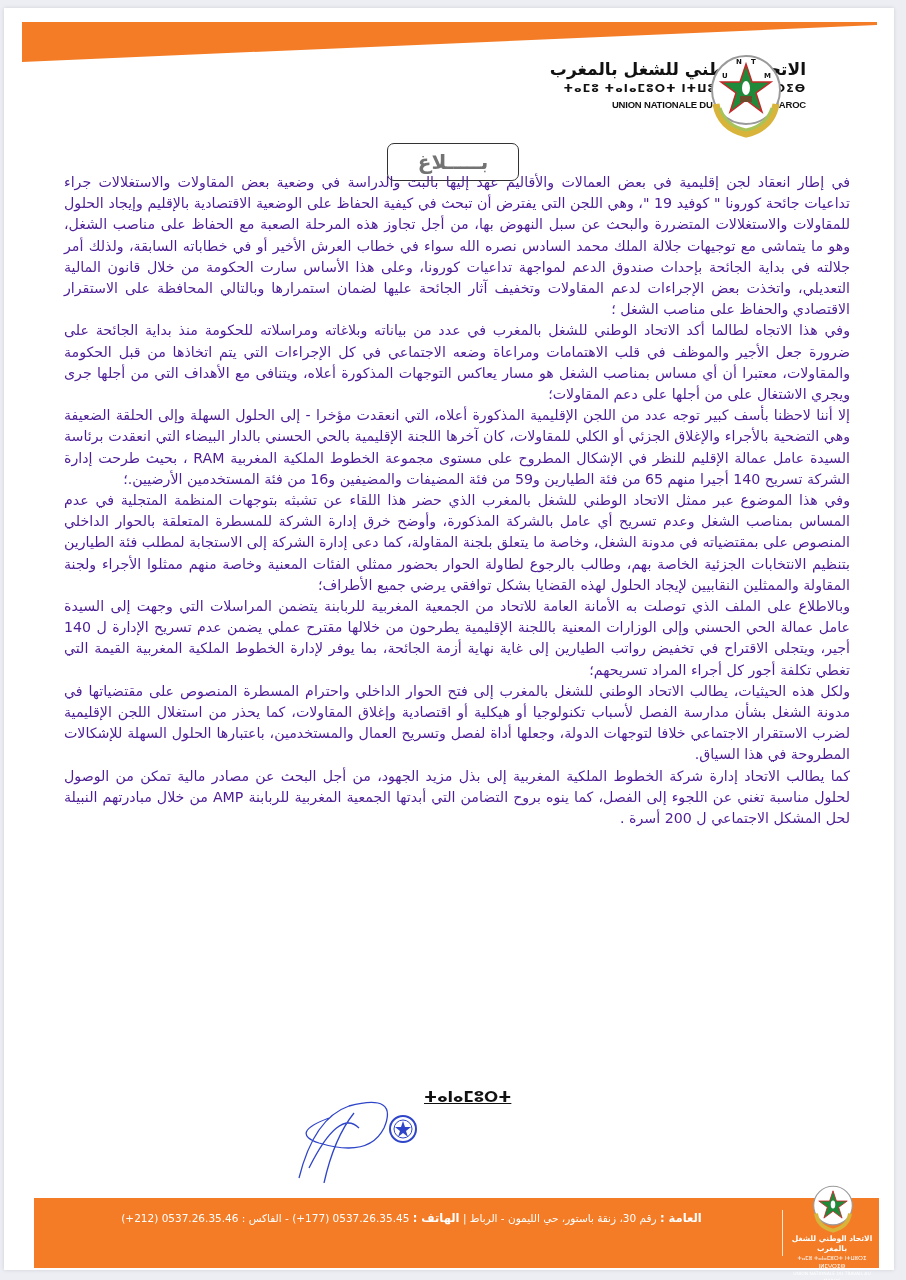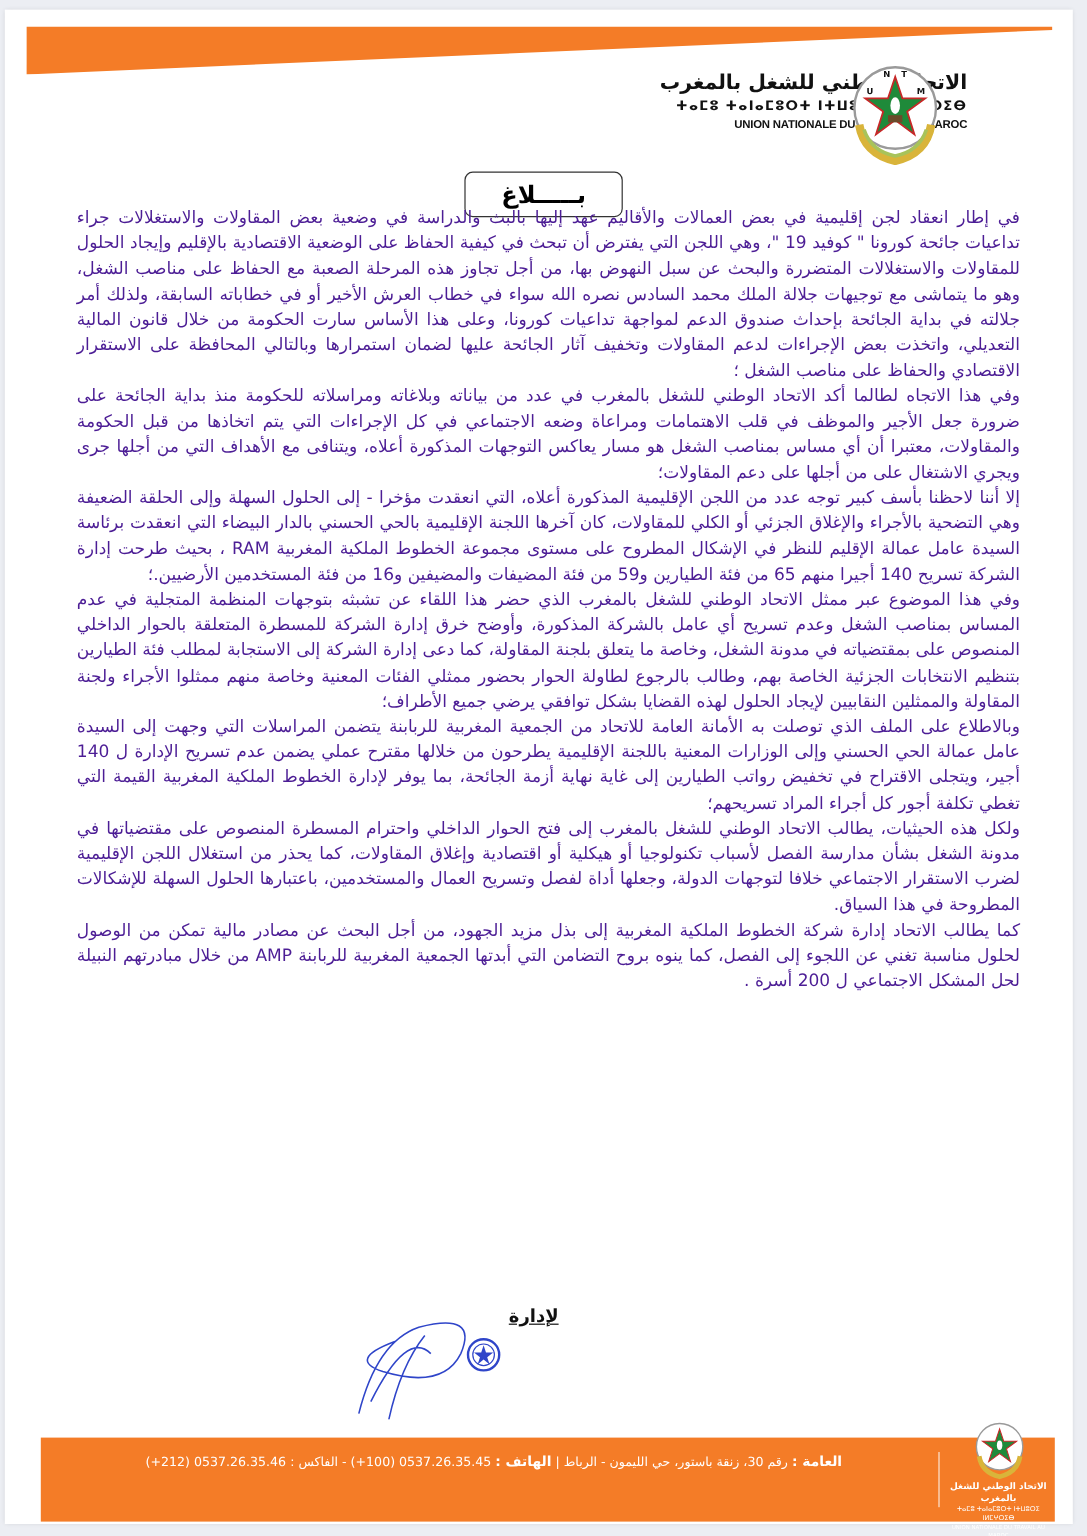--- a/index.html
+++ b/index.html
@@ -41,21 +41,21 @@
       font-family: "DejaVu Sans", sans-serif; font-size: 13.5px; font-weight: bold;
       color: #111; text-align: center; margin-right: 40px; line-height: 18px;
     }
     .logo-wrap { position: absolute; right: 108px; top: 44px; }
     
     .title-box {
       position: absolute; left: 383px; top: 135px; width: 130px; height: 36px;
       border: 1.5px solid #333; border-radius: 7px;
       display: flex; align-items: center; justify-content: center;
       font-family: "DejaVu Sans", sans-serif; font-weight: bold; font-size: 20px;
-      color: #000000; direction: rtl;
+      color: #737373; direction: rtl;
     }
     
     .body-text {
       position: absolute; left: 60px; top: 164px; width: 786px;
       direction: rtl; text-align: justify; text-align-last: right;
       font-family: "DejaVu Sans", sans-serif; font-size: 14.2px; line-height: 21.2px;
       color: #4c1d95;
     }
     .body-text p { margin: 0; }
     
@@ -133,21 +133,21 @@
   <div class="body-text">
     <p>في إطار انعقاد لجن إقليمية في بعض العمالات والأقاليم عهد إليها بالبث والدراسة في وضعية بعض المقاولات والاستغلالات جراء تداعيات جائحة كورونا " كوفيد 19 "، وهي اللجن التي يفترض أن تبحث في كيفية الحفاظ على الوضعية الاقتصادية بالإقليم وإيجاد الحلول للمقاولات والاستغلالات المتضررة والبحث عن سبل النهوض بها، من أجل تجاوز هذه المرحلة الصعبة مع الحفاظ على مناصب الشغل، وهو ما يتماشى مع توجيهات جلالة الملك محمد السادس نصره الله سواء في خطاب العرش الأخير أو في خطاباته السابقة، ولذلك أمر جلالته في بداية الجائحة بإحداث صندوق الدعم لمواجهة تداعيات كورونا، وعلى هذا الأساس سارت الحكومة من خلال قانون المالية التعديلي، واتخذت بعض الإجراءات لدعم المقاولات وتخفيف آثار الجائحة عليها لضمان استمرارها وبالتالي المحافظة على الاستقرار الاقتصادي والحفاظ على مناصب الشغل ؛</p>
     <p>وفي هذا الاتجاه لطالما أكد الاتحاد الوطني للشغل بالمغرب في عدد من بياناته وبلاغاته ومراسلاته للحكومة منذ بداية الجائحة على ضرورة جعل الأجير والموظف في قلب الاهتمامات ومراعاة وضعه الاجتماعي في كل الإجراءات التي يتم اتخاذها من قبل الحكومة والمقاولات، معتبرا أن أي مساس بمناصب الشغل هو مسار يعاكس التوجهات المذكورة أعلاه، ويتنافى مع الأهداف التي من أجلها جرى ويجري الاشتغال على من أجلها على دعم المقاولات؛</p>
     <p>إلا أننا لاحظنا بأسف كبير توجه عدد من اللجن الإقليمية المذكورة أعلاه، التي انعقدت مؤخرا - إلى الحلول السهلة وإلى الحلقة الضعيفة وهي التضحية بالأجراء والإغلاق الجزئي أو الكلي للمقاولات، كان آخرها اللجنة الإقليمية بالحي الحسني بالدار البيضاء التي انعقدت برئاسة السيدة عامل عمالة الإقليم للنظر في الإشكال المطروح على مستوى مجموعة الخطوط الملكية المغربية RAM ، بحيث طرحت إدارة الشركة تسريح 140 أجيرا منهم 65 من فئة الطيارين و59 من فئة المضيفات والمضيفين و16 من فئة المستخدمين الأرضيين.؛</p>
     <p>وفي هذا الموضوع عبر ممثل الاتحاد الوطني للشغل بالمغرب الذي حضر هذا اللقاء عن تشبثه بتوجهات المنظمة المتجلية في عدم المساس بمناصب الشغل وعدم تسريح أي عامل بالشركة المذكورة، وأوضح خرق إدارة الشركة للمسطرة المتعلقة بالحوار الداخلي المنصوص على بمقتضياته في مدونة الشغل، وخاصة ما يتعلق بلجنة المقاولة، كما دعى إدارة الشركة إلى الاستجابة لمطلب فئة الطيارين بتنظيم الانتخابات الجزئية الخاصة بهم، وطالب بالرجوع لطاولة الحوار بحضور ممثلي الفئات المعنية وخاصة منهم ممثلوا الأجراء ولجنة المقاولة والممثلين النقابيين لإيجاد الحلول لهذه القضايا بشكل توافقي يرضي جميع الأطراف؛</p>
     <p>وبالاطلاع على الملف الذي توصلت به الأمانة العامة للاتحاد من الجمعية المغربية للربابنة يتضمن المراسلات التي وجهت إلى السيدة عامل عمالة الحي الحسني وإلى الوزارات المعنية باللجنة الإقليمية يطرحون من خلالها مقترح عملي يضمن عدم تسريح الإدارة ل 140 أجير، ويتجلى الاقتراح في تخفيض رواتب الطيارين إلى غاية نهاية أزمة الجائحة، بما يوفر لإدارة الخطوط الملكية المغربية القيمة التي تغطي تكلفة أجور كل أجراء المراد تسريحهم؛</p>
     <p>ولكل هذه الحيثيات، يطالب الاتحاد الوطني للشغل بالمغرب إلى فتح الحوار الداخلي واحترام المسطرة المنصوص على مقتضياتها في مدونة الشغل  بشأن مدارسة الفصل لأسباب تكنولوجيا أو هيكلية أو اقتصادية وإغلاق المقاولات،  كما يحذر من استغلال اللجن الإقليمية لضرب الاستقرار الاجتماعي خلافا لتوجهات الدولة، وجعلها أداة لفصل وتسريح العمال والمستخدمين، باعتبارها الحلول السهلة للإشكالات المطروحة في هذا السياق.</p>
     <p>كما يطالب الاتحاد إدارة شركة الخطوط الملكية المغربية إلى بذل مزيد الجهود، من أجل البحث عن مصادر مالية تمكن من الوصول لحلول مناسبة تغني عن اللجوء إلى الفصل، كما ينوه بروح التضامن التي أبدتها الجمعية المغربية للربابنة AMP من خلال مبادرتهم النبيلة لحل المشكل الاجتماعي ل 200 أسرة .</p>
   </div>
 
-  <div class="sig-label">لإدارة</div>
+  <div class="sig-label">ⵜⴰⵏⴰⵎⵓⵔⵜ</div>
 
   <div class="signature">
     <svg width="160" height="85" viewBox="0 0 160 85">
       <path d="M40 80 Q55 20 90 8 Q140 -5 125 30 Q110 60 60 45 Q30 35 70 20 M50 70 Q80 10 100 30 M65 85 Q75 40 95 15" fill="none" stroke="#2f45c9" stroke-width="1.3"></path>
     </svg>
   </div>
   <div class="stamp">
     <svg width="30" height="30" viewBox="0 0 30 30">
       <circle cx="15" cy="15" r="13" fill="none" stroke="#2f45c9" stroke-width="2"></circle>
       <circle cx="15" cy="15" r="9" fill="none" stroke="#2f45c9" stroke-width="1"></circle>
@@ -155,21 +155,21 @@
     </svg>
   </div>
 
   <div class="footer">
     <div class="footer-lines">
       <div>
         <b>العامة :</b>
         <span>رقم 30، زنقة باستور، حي الليمون - الرباط</span>
         <span>|</span>
         <b>الهاتف :</b>
-        <span>0537.26.35.45 (100+)</span>
+        <span>0537.26.35.45 (177+)</span>
         <span>-</span>
         <span>الفاكس :</span>
         <span>0537.26.35.46 (212+)</span>
       </div>
     </div>
     <div class="footer-sep"></div>
     <div class="footer-logo">
       <svg width="46" height="50" viewBox="0 0 80 88">
         <circle cx="40" cy="38" r="34" fill="#fff" stroke="#9a9a9a" stroke-width="2"></circle>
         <path d="M10 52 Q14 76 40 82 Q66 76 70 52" fill="none" stroke="#d9b43a" stroke-width="7"></path>

